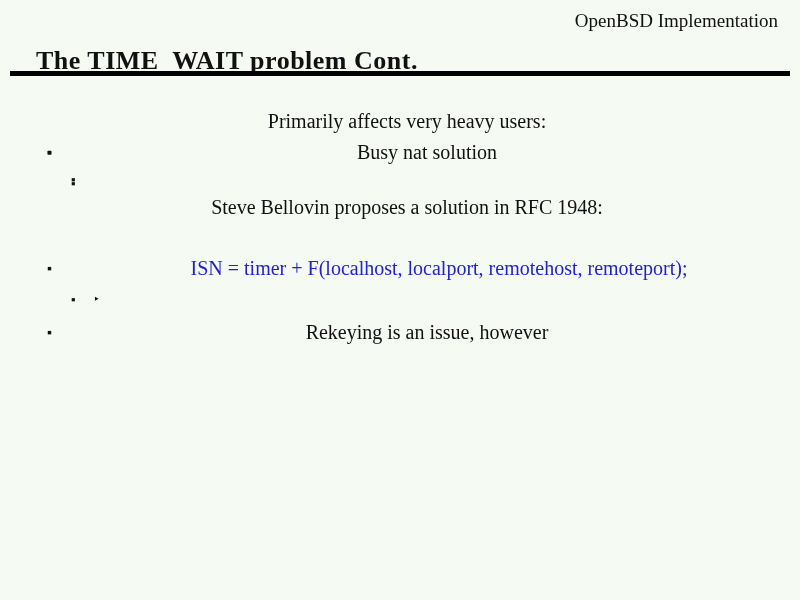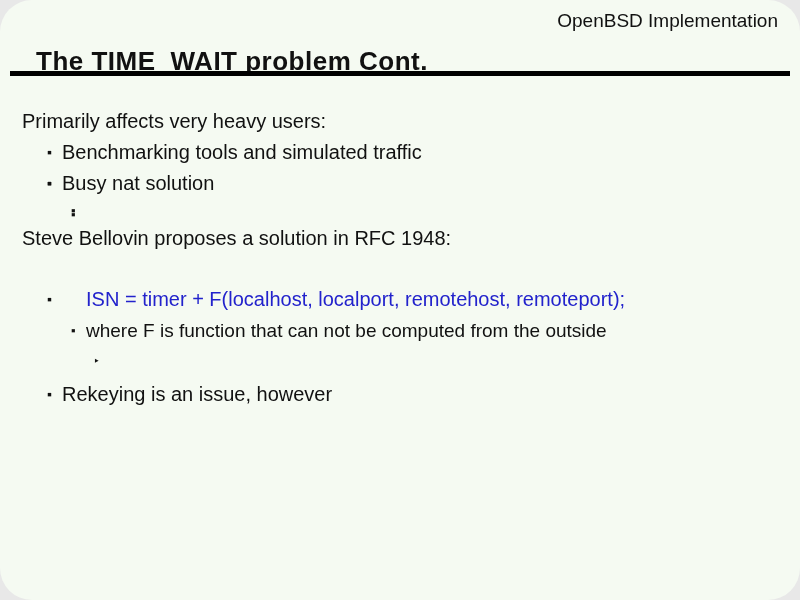--- a/index.html
+++ b/index.html
@@ -5,24 +5,23 @@
   html, body {
     margin: 0;
     padding: 0;
     background: #e8e8e8;
   }
   .slide {
     position: relative;
     width: 800px;
     height: 600px;
     background: #f5faf2;
-    font-family: Liberation Sans, sans-serif;
+    font-family: Liberation Serif, serif;
     color: #111111;
     overflow: hidden;
-    border-radius: 32px;
   }
   .corner-header {
     position: absolute;
     top: 10px;
     right: 22px;
     font-size: 19px;
     color: #111111;
     white-space: nowrap;
   }
   .slide-title {
@@ -42,20 +41,21 @@
     left: 10px;
     width: 780px;
     height: 5px;
     background: #000000;
   }
   .body {
     position: absolute;
     top: 106px;
     left: 20px;
     right: 8px;
+    text-align: center;
   }
   .row {
     position: relative;
     line-height: 31px;
     font-size: 20px;
     white-space: nowrap;
   }
   .row .b {
     position: absolute;
     top: 0;
@@ -88,21 +88,20 @@
   <div class="title-rule"></div>
 
   <div class="body">
 
     <div class="row para">
       <span class="t">Primarily affects very heavy users:</span>
     </div>
 
     <div class="row l1">
       <span class="b">▪</span>
-      <span class="t">Benchmarking tools and simulated traffic</span>
     </div>
 
     <div class="row l1">
       <span class="b">▪</span>
     </div>
 
     <div class="row l1">
       <span class="b">▪</span>
       <span class="t">Busy nat solution</span>
     </div>
@@ -122,21 +121,20 @@
 
     <div class="spacer-a"></div>
 
     <div class="row l1 blue">
       <span class="b">▪</span>
       <span class="t">ISN = timer + F(localhost, localport, remotehost, remoteport);</span>
     </div>
 
     <div class="row l2">
       <span class="b">▪</span>
-      <span class="t">where F is function that can not be computed from the outside</span>
     </div>
 
     <div class="row l3">
       <span class="b">‣</span>
     </div>
 
     <div class="spacer-b"></div>
 
     <div class="row l1">
       <span class="b">▪</span>

